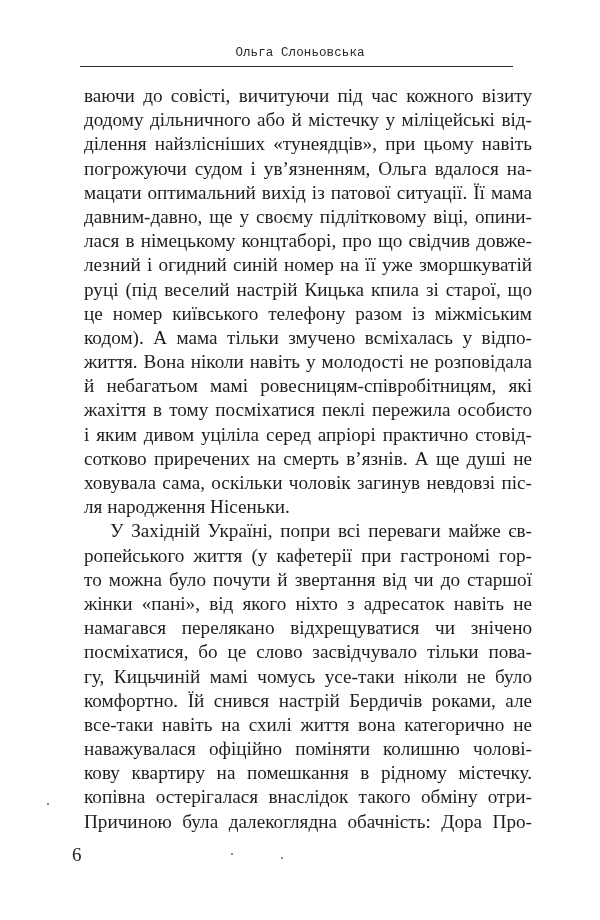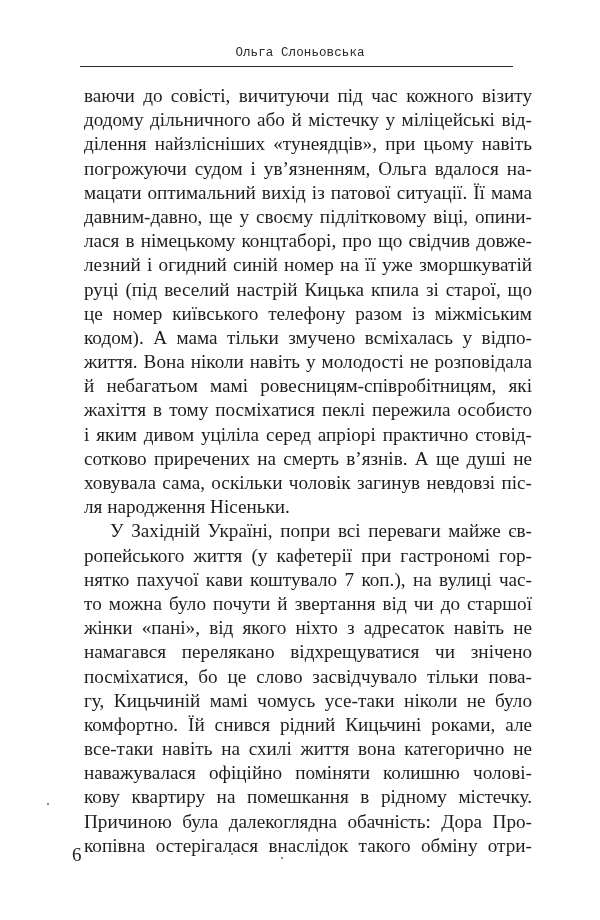--- a/index.html
+++ b/index.html
@@ -93,32 +93,31 @@
       <span class="line">кодом). А мама тільки змучено всміхалась у відпо-</span>
       <span class="line">життя. Вона ніколи навіть у молодості не розповідала</span>
       <span class="line">й небагатьом мамі ровесницям-співробітницям, які</span>
       <span class="line">жахіття в тому посміхатися пеклі пережила особисто</span>
       <span class="line">і яким дивом уціліла серед апріорі практично стовід-</span>
       <span class="line">сотково приречених на смерть в’язнів. А ще душі не</span>
       <span class="line">ховувала сама, оскільки чоловік загинув невдовзі піс-</span>
       <span class="line last">ля народження Нісеньки.</span>
       <span class="line indent">У Західній Україні, попри всі переваги майже єв-</span>
       <span class="line">ропейського життя (у кафетерії при гастрономі гор-</span>
-      <span class="line">нятко пахучої кави коштувало 7 коп.), на вулиці час-</span>
       <span class="line">то можна було почути й звертання від чи до старшої</span>
       <span class="line">жінки «пані», від якого ніхто з адресаток навіть не</span>
       <span class="line">намагався перелякано відхрещуватися чи знічено</span>
       <span class="line">посміхатися, бо це слово засвідчувало тільки пова-</span>
       <span class="line">гу, Кицьчиній мамі чомусь усе-таки ніколи не було</span>
-      <span class="line">комфортно. Їй снився рідний Кицьчині роками, але</span>
+      <span class="line">комфортно. Їй снився настрій Бердичів роками, але</span>
       <span class="line">все-таки навіть на схилі життя вона категорично не</span>
       <span class="line">наважувалася офіційно поміняти колишню чолові-</span>
       <span class="line">кову квартиру на помешкання в рідному містечку.</span>
+      <span class="line">копівна остерігалася внаслідок такого обміну отри-</span>
       <span class="line">Причиною була далекоглядна обачність: Дора Про-</span>
-      <span class="line">копівна остерігалася внаслідок такого обміну отри-</span>
     </div>
 
   <div class="page-number">6</div>
 
   <span class="speck" style="left:47px; top:803px;"></span>
   <span class="speck" style="left:231px; top:853px;"></span>
   <span class="speck" style="left:281px; top:857px;"></span>
 </div>
 
 </body></html>

